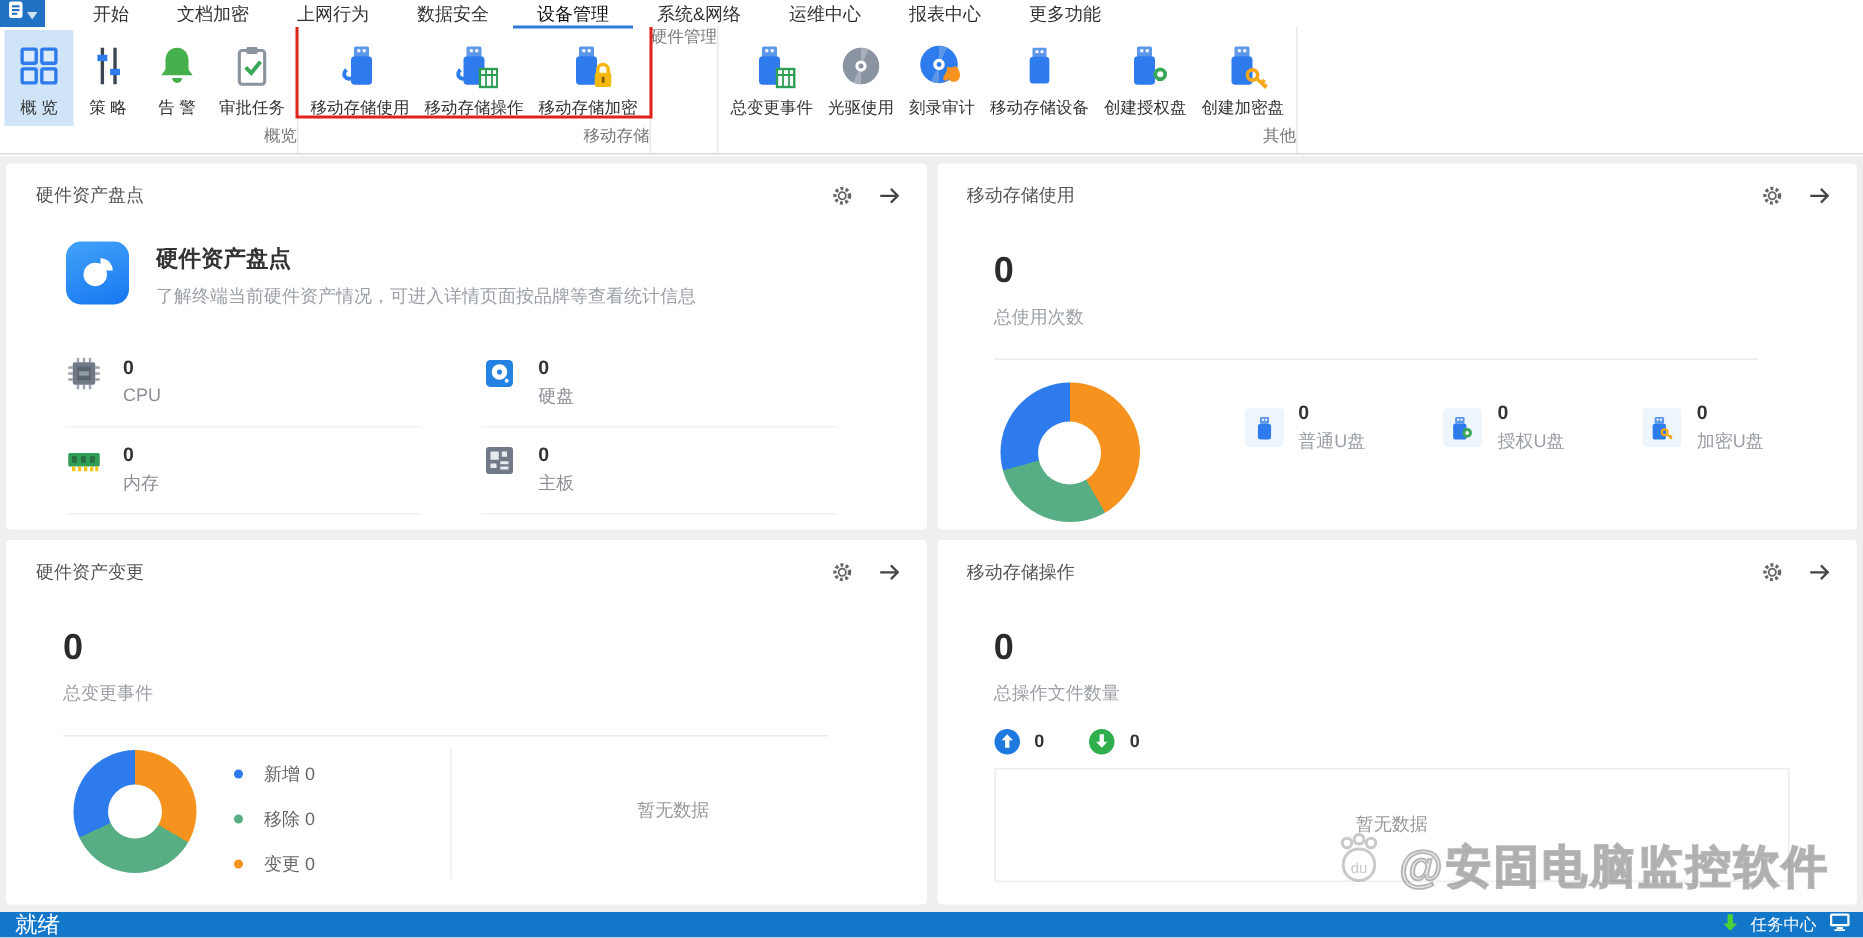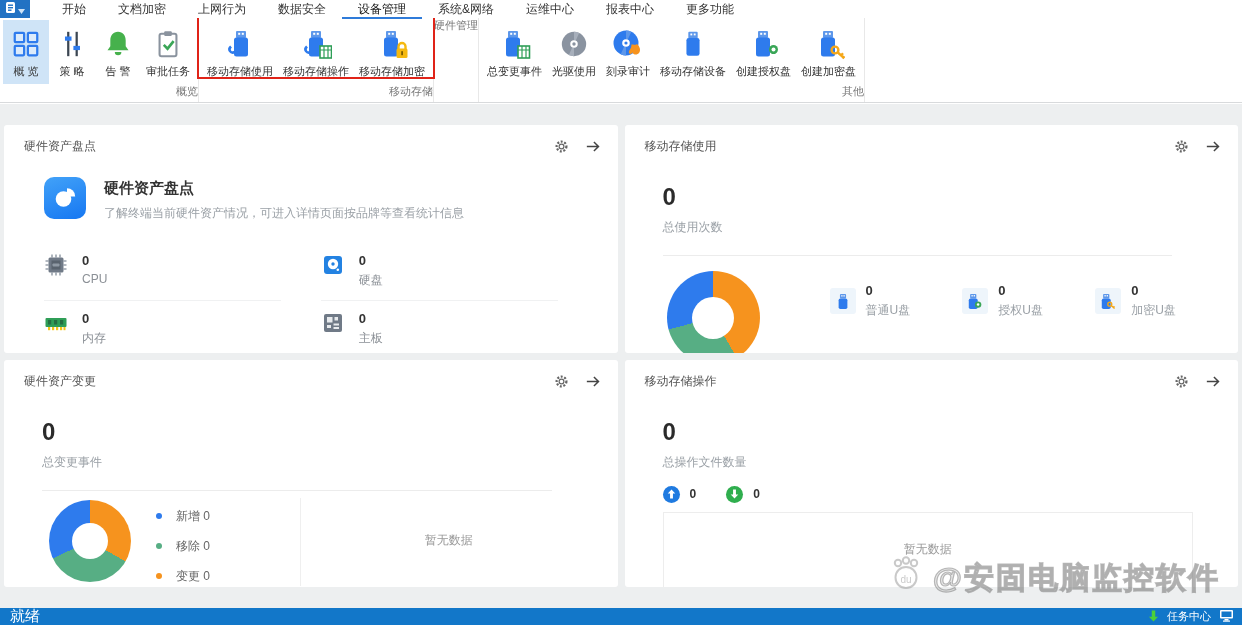--- a/index.html
+++ b/index.html
@@ -18,21 +18,21 @@
   .ribbon { position:absolute; top:18px; left:0; right:0; height:85px; background:#fff; border-bottom:1px solid #d8dadc; display:flex; z-index:4; }
   .rgroup { display:flex; flex-direction:column; border-right:1px solid #e8e8e8; position:relative; }
   .ritems { flex:1; display:flex; align-items:stretch; padding:2px 3px 0; }
   .ritem { display:flex; flex-direction:column; align-items:center; gap:3px; padding:7px 5px 3px; font-size:11px; color:#333; min-width:46px; cursor:pointer; white-space:nowrap; }
   .ritem.selected { background:#cfe4f7; }
   .ricon { height:34px; display:flex; align-items:center; justify-content:center; }
   .rgroup-label { height:18px; text-align:right; font-size:11px; color:#777; line-height:15px; }
   .red-box { position:absolute; left:-2px; right:-2px; top:-3px; height:64px; border:2px solid #e02318; pointer-events:none; z-index:8; }
 
   
-  .content { position:absolute; top:104px; left:0; right:0; bottom:17px; background:#edeff0; padding:21px 4px; display:grid; grid-template-columns:1fr 1fr; grid-template-rows:1fr 1fr; gap:7px; }
+  .content { position:absolute; top:104px; left:0; right:0; bottom:17px; background:#edeff0; padding:5px 4px; display:grid; grid-template-columns:1fr 1fr; grid-template-rows:1fr 1fr; gap:7px; }
   .card { position:relative; background:#fff; border-radius:3px; overflow:hidden; }
   .card-head { position:absolute; top:13px; left:20px; right:16px; display:flex; justify-content:space-between; align-items:center; }
   .card-title { font-size:12px; color:#555; }
   .head-icons { display:flex; gap:16px; align-items:center; }
   .hicon { cursor:pointer; display:flex; }
 
   
   .hero { position:absolute; top:52px; left:40px; display:flex; gap:18px; align-items:flex-start; }
   .hero-icon { width:42px; height:42px; border-radius:10px; background:linear-gradient(160deg,#42a2f8,#1677f2); display:flex; align-items:center; justify-content:center; }
   .hero-title { font-size:15px; font-weight:bold; color:#333; margin-top:2px; }

